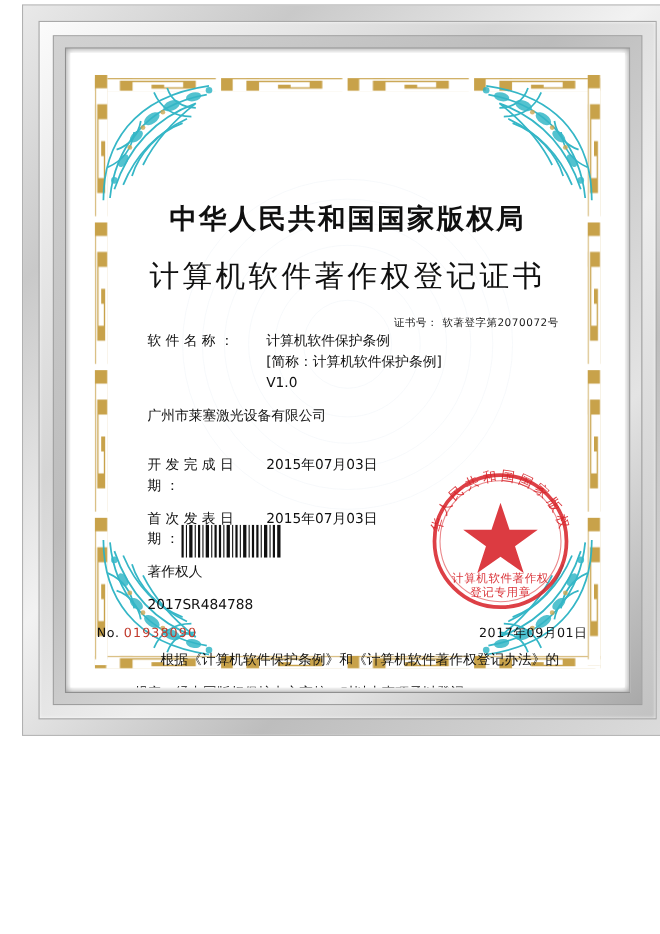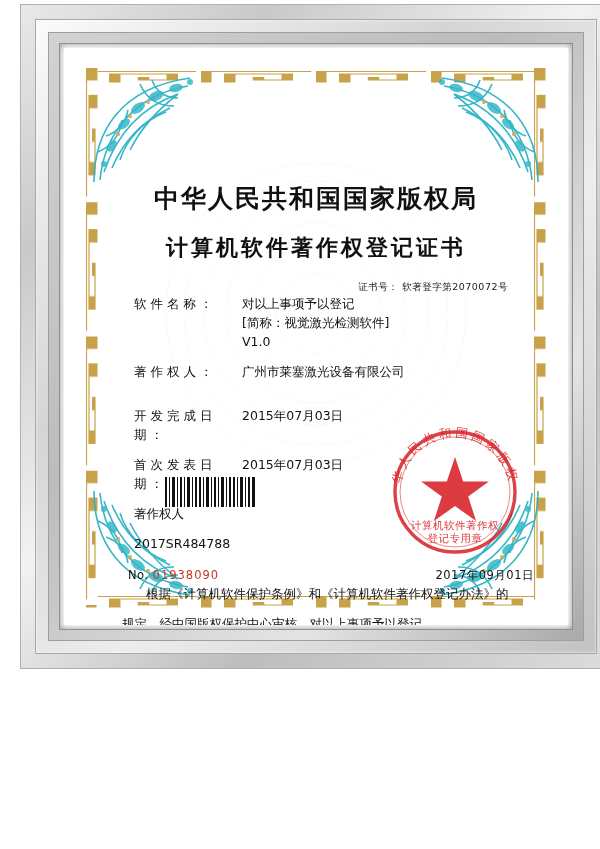--- a/index.html
+++ b/index.html
@@ -100,22 +100,22 @@
     font-family: "DejaVu Serif", "Liberation Serif", serif;
     font-size: 25px;
     font-weight: 700;
     letter-spacing: 2px;
     margin-top: 94px;
     color: #101010;
   }
   .title-sub {
     text-align: center;
     font-family: "DejaVu Serif", "Liberation Serif", serif;
-    font-size: 22px;
-    font-weight: 700;
+    font-size: 27px;
+    font-weight: 400;
     letter-spacing: 3px;
     margin-top: 18px;
     color: #101010;
   }
 
   .cert-no {
     text-align: right;
     font-size: 9.5px;
     margin-top: 18px;
     padding-right: 12px;
@@ -183,21 +183,20 @@
     position: absolute;
     left: 24px; right: 18px;
     bottom: 42px;
     display: flex;
     justify-content: space-between;
     font-size: 11.5px;
     color: #111;
   }
   .footer .num {
     letter-spacing: 0.5px;
-    padding-left: 40px;
   }
   .footer .num .code { color: #c0392b; margin-left: 4px; letter-spacing: 1px; }
   .footer .date { letter-spacing: 0.5px; padding-right: 16px; }
 </style>
 </head>
 <body>
 
 <div class="frame-outer">
   <div class="frame-bevel1">
     <div class="frame-bevel2">
@@ -376,28 +375,27 @@
 
             <div class="cert-no">
               <span class="label">证书号：</span><span>软著登字第2070072号</span>
             </div>
 
             <div class="fields">
 
               <div class="field-row">
                 <div class="field-label">软件名称：</div>
                 <div class="field-value">
-                  <span class="sub-line">对以上事项予以登记</span>
-                  <span class="sub-line">[简称：视觉激光检测软件]</span>
+                  <span class="sub-line">计算机软件保护条例</span>
+                  <span class="sub-line">[简称：计算机软件保护条例]</span>
                   <span class="sub-line">V1.0</span>
                 </div>
               </div>
 
               <div class="field-row">
-                <div class="field-label">著作权人：</div>
                 <div class="field-value">广州市莱塞激光设备有限公司</div>
               </div>
 
               <div class="gap-block"></div>
 
               <div class="field-row">
                 <div class="field-label">开发完成日期：</div>
                 <div class="field-value">2015年07月03日</div>
               </div>
 

